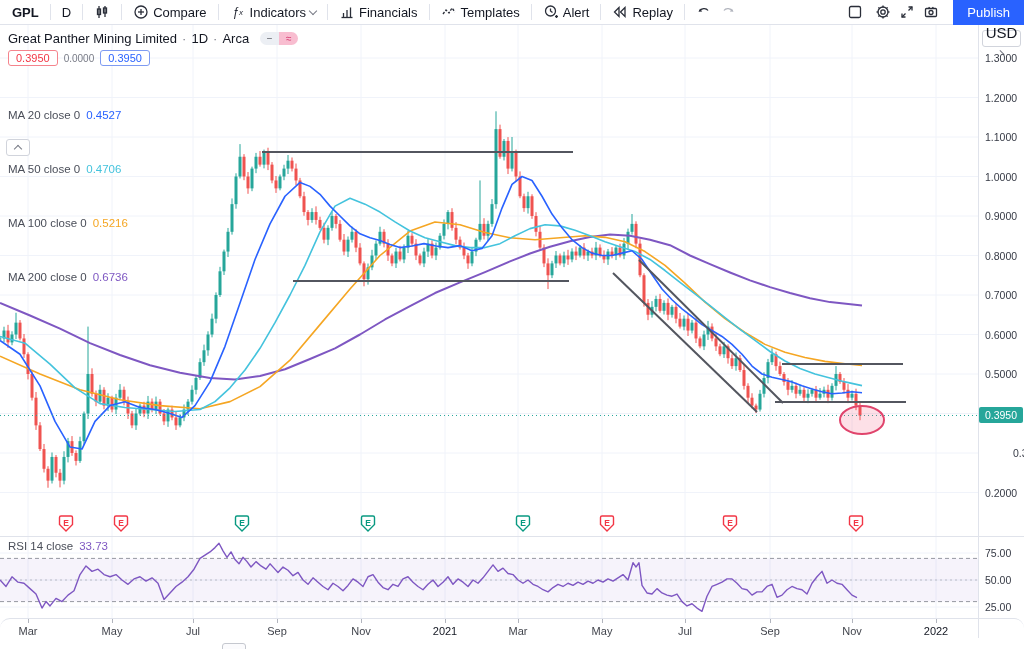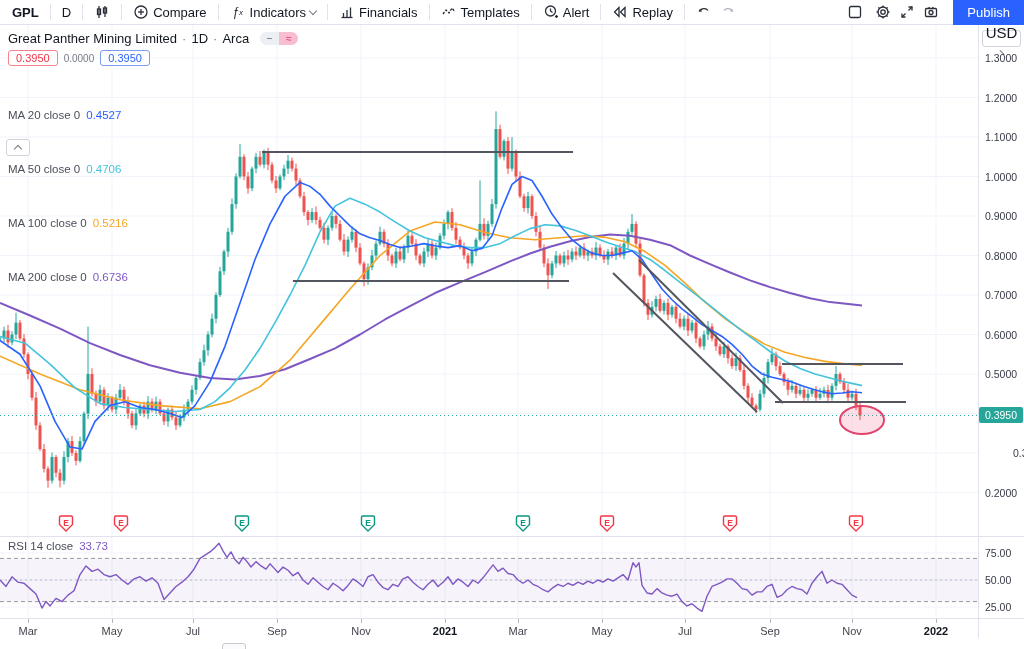--- a/index.html
+++ b/index.html
@@ -54,23 +54,23 @@
   #price-axis { position:absolute; left:979px; top:25px; width:45px; height:593px; background:#fff; z-index:4; }
   #usd-btn { position:absolute; top:5px; left:3px; width:39px; height:17px; border:1px solid #d1d4dc;
     border-radius:3px; display:flex; align-items:center; justify-content:center; gap:14px;
     font-size:15px; color:#131722; cursor:pointer; background:#fff;flex-direction:column; }
   .p-tick { position:absolute; left:0; width:45px; text-align:left; padding-left:6px;
     font-size:10.5px; color:#363a45; }
   #price-badge { position:absolute; left:0px; width:44px; height:16px; background:#26a69a; color:#fff;
     font-size:10.5px; display:flex; align-items:center; justify-content:center; border-radius:2px; z-index:6; }
   #axis-gear { position:absolute; left:14px; top:600px; width:18px; height:18px; cursor:pointer; }
   #time-axis { position:absolute; left:0; top:618px; width:1024px; height:31px; background:#fff;
-    border-top:1px solid #e0e3eb; z-index:4; }
+    border-top:1px solid #e0e3eb; z-index:4;border-radius:10px; }
   .t-label { position:absolute; top:6px; transform:translateX(-50%); font-size:11px; color:#42454d; }
-  .t-label.yr { font-weight:bold; color:#131722; }
+  .t-label.yr { font-weight:normal; color:#131722; }
   .t-stub { position:absolute; top:0; width:1px; height:4px; background:#b2b5be; }
   #bottom-partial { position:absolute; left:222px; top:643px; width:24px; height:10px;
     border:1px solid #c5c8cf; border-radius:3px; background:#fbfbfd; z-index:6; }
 </style>
 </head>
 <body>
 
 <svg id="chart-svg" width="1024" height="649">
     <defs>
       <clipPath id="paneclip">

